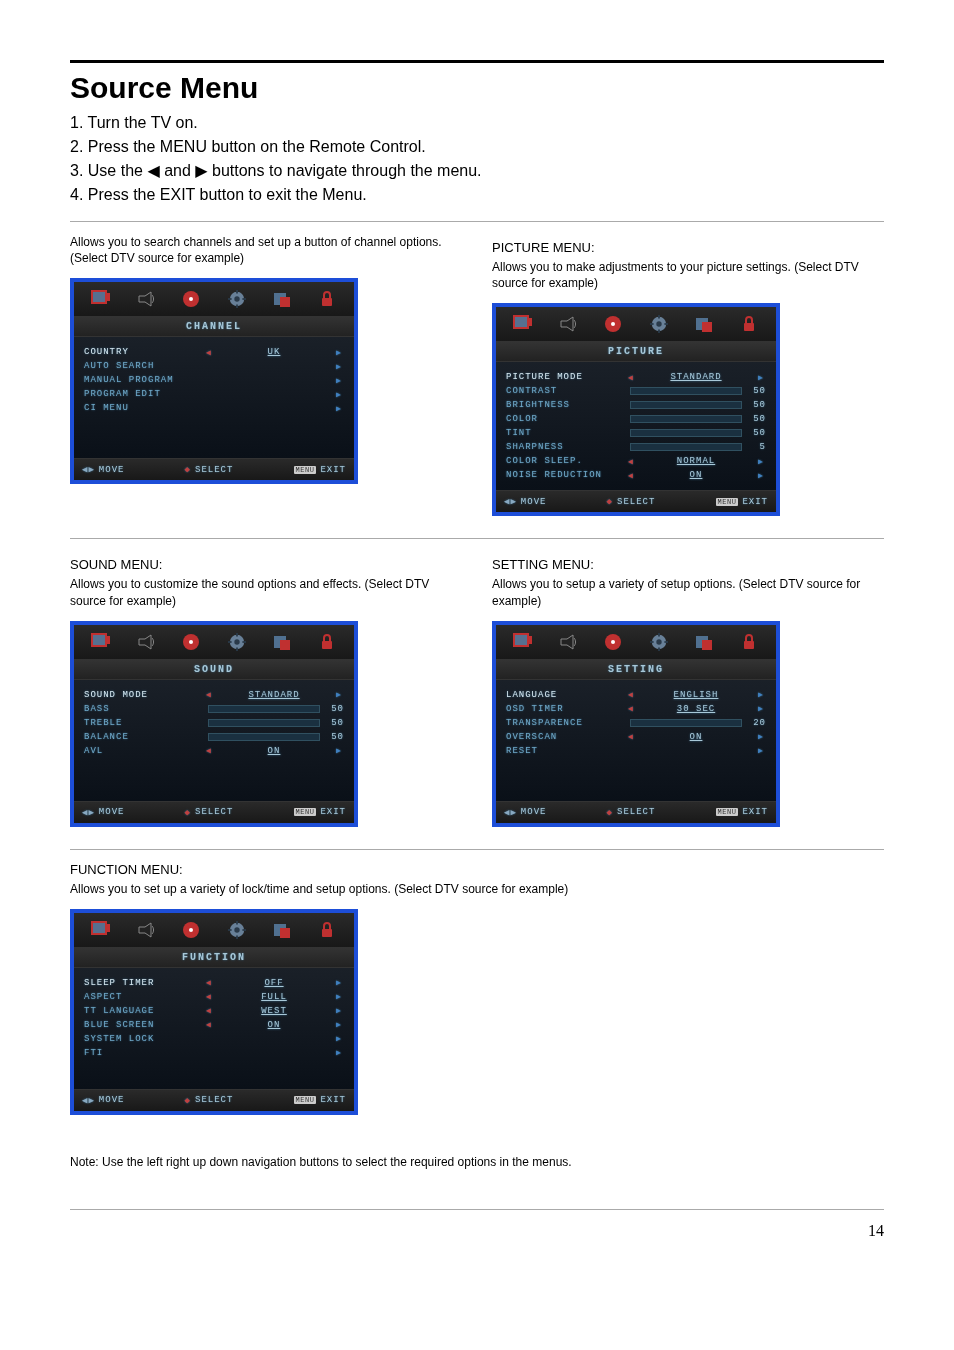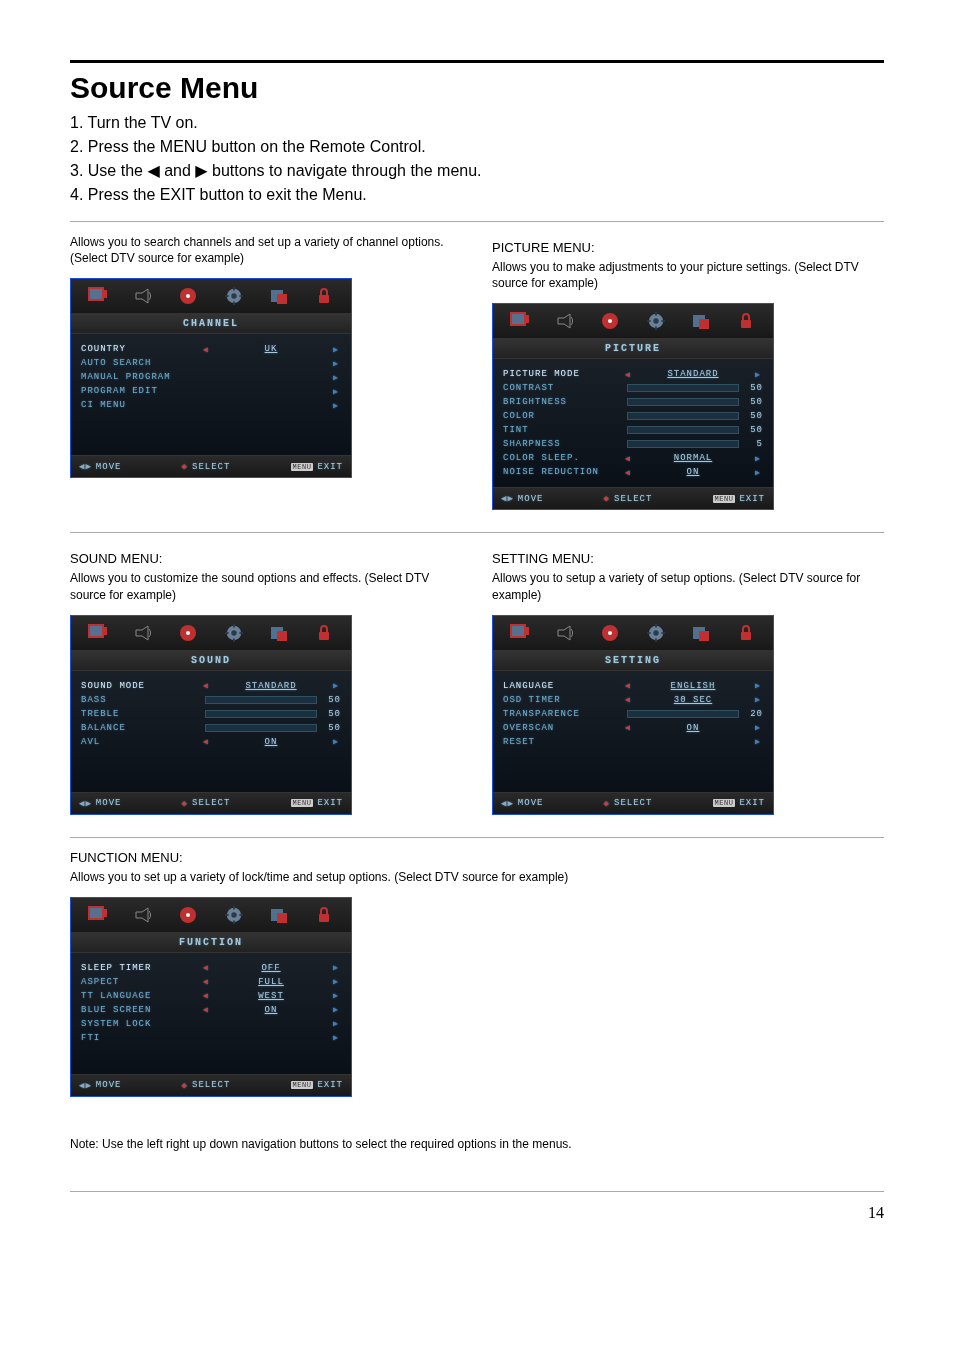--- a/index.html
+++ b/index.html
@@ -64,21 +64,21 @@
 
   
   .osd {
     width: 280px;
     background: #000;
     font-family: 'Courier New', monospace;
     font-size: 10px;
     letter-spacing: 2px;
     color: #6fa8c8;
     text-shadow: 0 0 2px #3d7090;
-    border: 1px solid #1d4ed8;
+    border: 4px solid #1d4ed8;
     margin-bottom: 10px;
   }
   .osd-icons {
     display: flex;
     justify-content: space-around;
     padding: 6px 4px;
     background: linear-gradient(#2a2a2a, #181818);
     border-bottom: 1px solid #333;
   }
   .osd-icon {
@@ -181,21 +181,21 @@
 <div class="steps">
   <div>1. Turn the TV on.</div>
   <div>2. Press the MENU button on the Remote Control.</div>
   <div>3. Use the ◀ and ▶ buttons to navigate through the menu.</div>
   <div>4. Press the EXIT button to exit the Menu.</div>
 </div>
 <hr class="thin">
 
 <div class="columns">
   <div class="col">
-    <div class="section-desc">Allows you to search channels and set up a variety of channel options. (Select DTV source for example)</div>
+    <div class="section-desc">Allows you to search channels and set up a button of channel options. (Select DTV source for example)</div>
     <div class="osd">
         <div class="osd-icons">
           <div class="osd-icon">
             <svg width="20" height="18" viewBox="0 0 20 18">
               <rect x="1" y="1" width="14" height="12" fill="#567090" stroke="#c03030" stroke-width="2"></rect>
               <rect x="16" y="3" width="3" height="8" fill="#c03030"></rect>
             </svg>
           </div>
           <div class="osd-icon">
             <svg width="18" height="18" viewBox="0 0 18 18">

